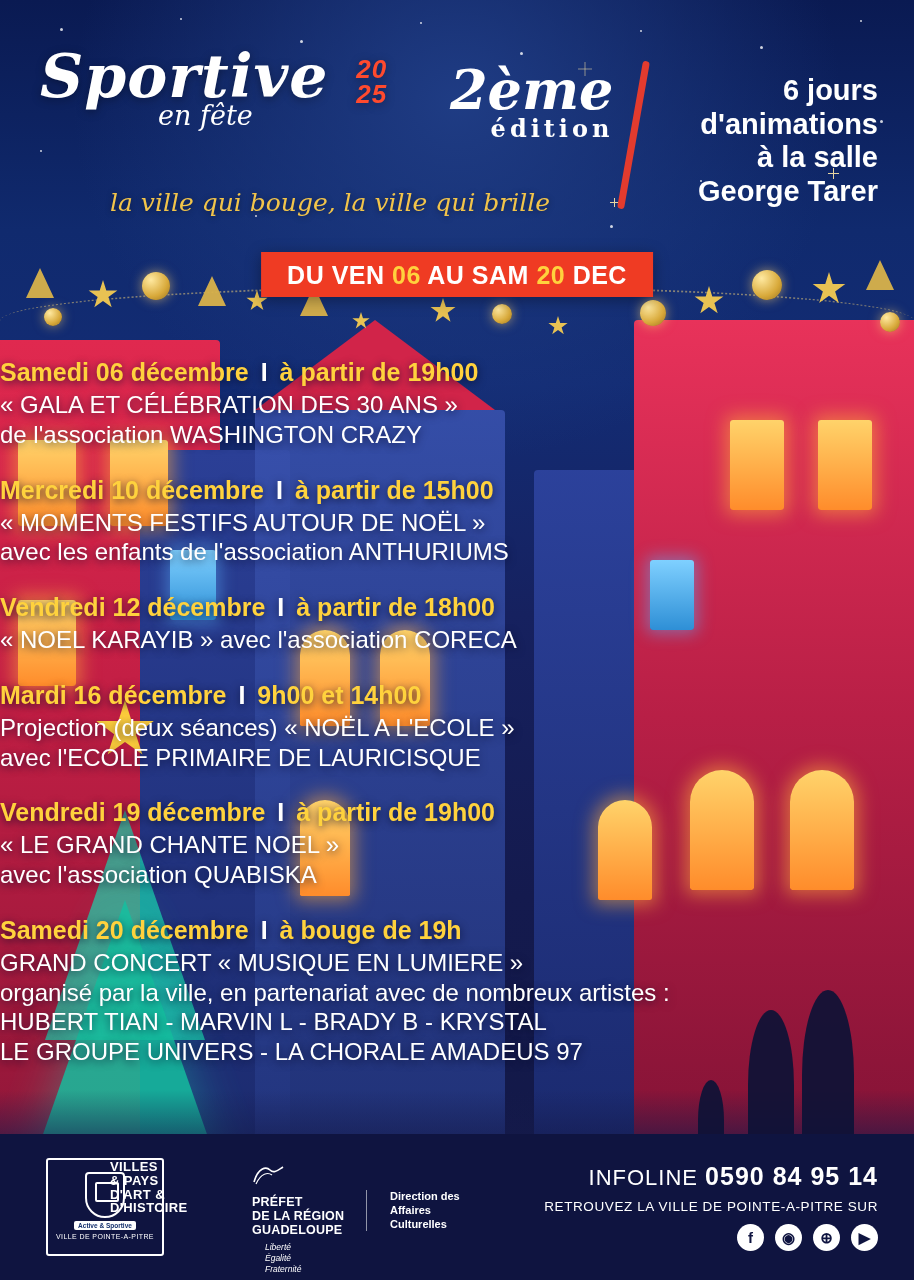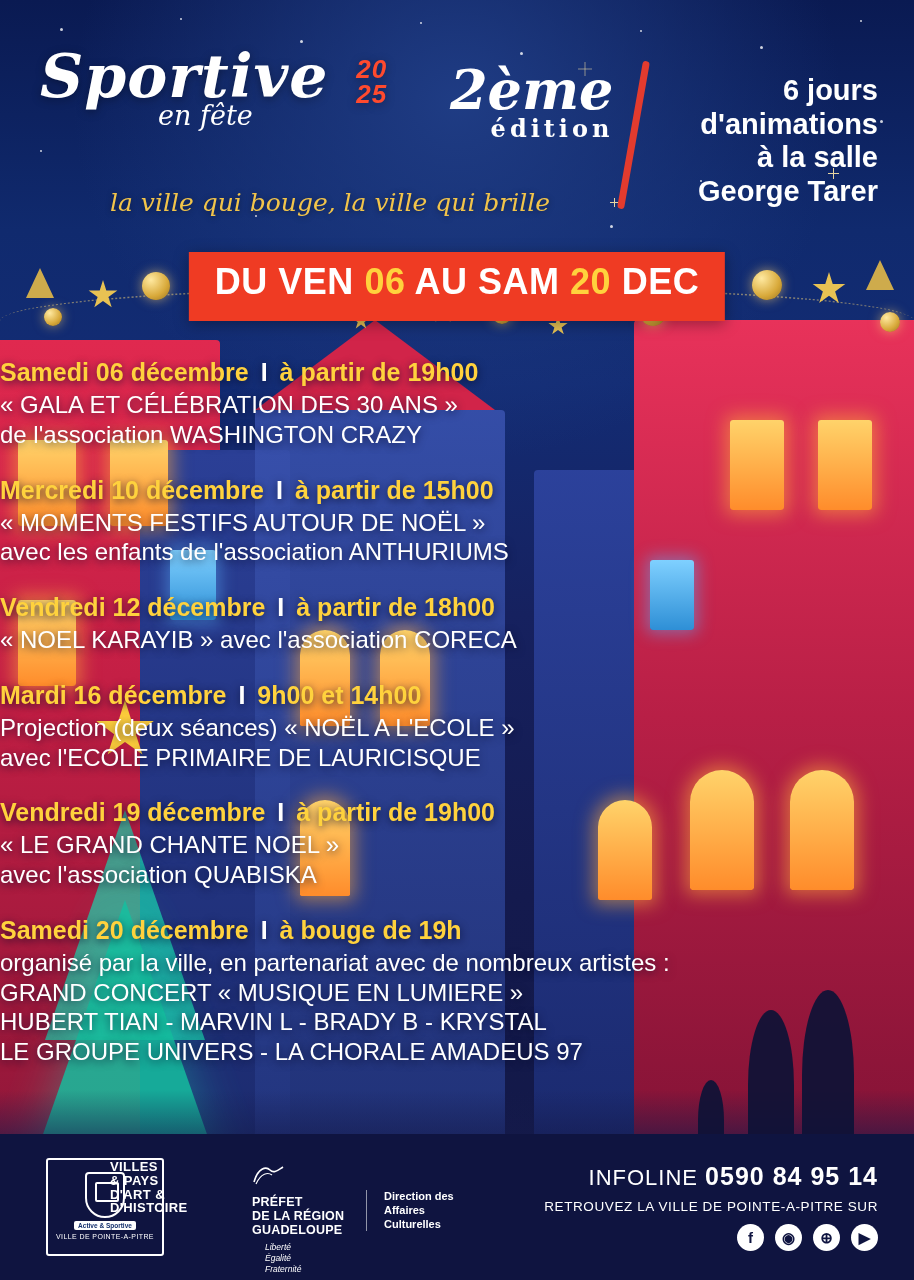--- a/index.html
+++ b/index.html
@@ -123,22 +123,22 @@
     text-shadow:0 1px 6px rgba(0,0,0,.4);
   }
   .redbar { position:absolute; left:630px; top:60px; width:7px; height:150px;
             background:#e33b2e; border-radius:4px; transform:rotate(10deg); }
   .venue { position:absolute; right:36px; top:74px; width:230px; text-align:right;
            color:#fff; font-size:29px; font-weight:bold; line-height:1.16; }
   .venue .l3 { color:#ffffff; }
 
   .daterange {
     position:absolute; left:50%; top:252px; transform:translateX(-50%);
-    background:#ef3b23; color:#fff; font-weight:bold; font-size:36px;
-    padding:9px 26px 18px; letter-spacing:.5px; white-space:nowrap;
+    background:#ef3b23; color:#fff; font-weight:bold; font-size:25px;
+    padding:9px 26px 7px; letter-spacing:.5px; white-space:nowrap;
     box-shadow:0 3px 14px rgba(0,0,0,.35);
   }
   .daterange .num { color:#ffd23d; }
 
   
   .program { position:absolute; left:0; right:0; top:358px; text-align:left; z-index:5; }
   .evt { margin-bottom:26px; text-shadow:0 2px 8px rgba(5,10,40,.75); }
   .evt .when { font-size:25px; font-weight:bold; color:#ffd23d; margin-bottom:3px; }
   .evt .when .sep { color:#ffffff; margin:0 5px; }
   .evt .when .time { color:#ffd23d; }
@@ -158,21 +158,21 @@
   .f-city-txt { font-size:7px; letter-spacing:.4px; text-align:center; line-height:1.25; }
   .f-badge { background:#fff; color:#14306e; font-size:6.5px; font-weight:bold; padding:1px 4px; border-radius:2px; }
 
   .f-vpah { position:absolute; left:110px; top:26px; color:#fff; font-size:13px;
             font-weight:bold; line-height:1.06; letter-spacing:.4px; }
   .f-pref { position:absolute; left:252px; top:30px; color:#fff; }
   .f-pref .marianne { width:34px; height:22px; margin-bottom:5px; }
   .f-pref .t1 { font-size:12.5px; font-weight:bold; line-height:1.12; letter-spacing:.2px; }
   .f-pref .t2 { font-size:8.5px; font-style:italic; line-height:1.3; margin-top:5px;margin-left:13px; }
   .f-dac { position:absolute; left:366px; top:56px; color:#fff; font-size:11px;
-           font-weight:bold; line-height:1.25; border-left:1px solid rgba(255,255,255,.55); padding-left:17px; }
+           font-weight:bold; line-height:1.25; border-left:1px solid rgba(255,255,255,.55); padding-left:23px; }
   .f-right { position:absolute; right:36px; top:28px; text-align:right; color:#fff; }
   .f-info { font-size:22px; letter-spacing:1px; }
   .f-info .num { font-weight:bold; font-size:25px; }
   .f-follow { font-size:13.5px; letter-spacing:.6px; margin-top:8px; }
   .f-socials { display:flex; gap:11px; justify-content:flex-end; margin-top:10px; }
   .soc { width:27px; height:27px; border-radius:50%; background:#fff; color:#0f1440;
          display:flex; align-items:center; justify-content:center; font-size:15px; font-weight:bold; }
 </style>
 </head>
 <body>
@@ -336,22 +336,22 @@
       <div class="line">« LE GRAND CHANTE NOEL »</div>
       <div class="line">avec l'association QUABISKA</div>
     </div>
 
     <div class="evt">
       <div class="when">
         <span>Samedi 20 décembre</span>
         <span class="sep">I</span>
         <span class="time">à bouge de 19h</span>
       </div>
+      <div class="line">GRAND CONCERT « MUSIQUE EN LUMIERE »</div>
       <div class="line">organisé par la ville, en partenariat avec de nombreux artistes :</div>
-      <div class="line">GRAND CONCERT « MUSIQUE EN LUMIERE »</div>
       <div class="line">HUBERT TIAN - MARVIN L - BRADY B - KRYSTAL</div>
       <div class="line">LE GROUPE UNIVERS - LA CHORALE AMADEUS 97</div>
     </div>
 
   </div>
 
   <div class="footer">
 
     <div class="f-logo-city">
       <div class="shield"></div>

